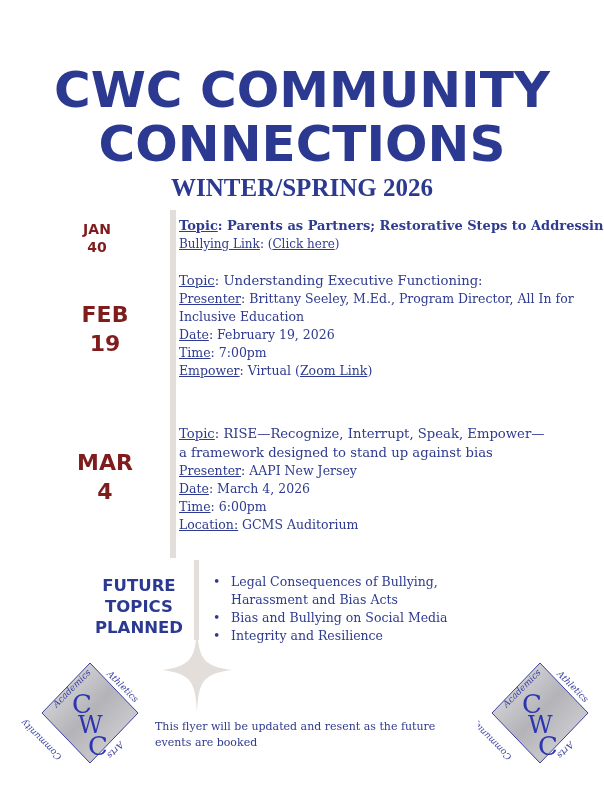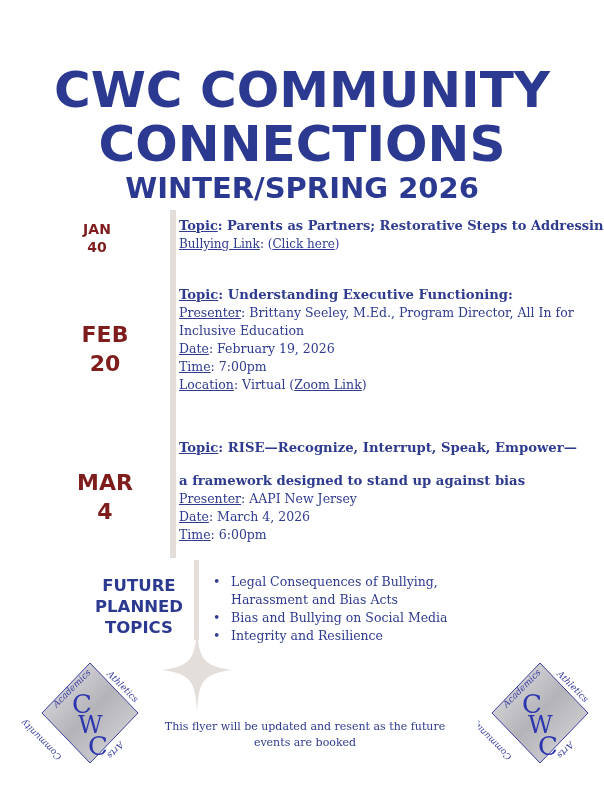--- a/index.html
+++ b/index.html
@@ -2,38 +2,38 @@
 <html><head>
 <meta charset="utf-8">
 <style>
   html, body { margin:0; padding:0; }
   body { width:604px; height:800px; background:#ffffff; position:relative; overflow:hidden;
          font-family:"DejaVu Serif", serif; color:#2e3b8f; }
   .title { position:absolute; left:0; width:604px; text-align:center;
            font-family:"DejaVu Sans", sans-serif; font-weight:bold; color:#2b3990; letter-spacing:0px; }
   .t1 { top:60px; font-size:50px; line-height:60px; }
   .t2 { top:114px; font-size:50px; line-height:60px; }
-  .t3 { top:170px; font-size:29px; line-height:36px; }
+  .t3 { top:170px; font-size:25px; line-height:36px;font-family:Liberation Serif, serif; }
   .vbar { position:absolute; left:170px; top:210px; width:6px; height:348px; background:#e4dedb; }
   .vbar2 { position:absolute; left:194px; top:560px; width:5px; height:80px; background:#e4dedb; }
   .star { position:absolute; left:162px; top:628px; width:70px; height:84px; }
   .date { position:absolute; font-family:"DejaVu Sans", sans-serif; font-weight:bold; color:#7f1d1d; text-align:center; }
   .d-small { font-size:14px; line-height:18px; }
-  .d-big { font-size:22px; line-height:29px;margin-top:20px; }
+  .d-big { font-size:22px; line-height:29px; }
   .ev { position:absolute; left:179px; width:410px; font-size:12.5px; line-height:18px; color:#2e3b8f; }
   .ev .hd { font-weight:bold; font-size:13px; }
-  .ev .bigtopic { font-weight:bold; font-size:13.2px; line-height:19px;margin-top:14px; }
+  .ev .bigtopic { font-weight:normal; font-size:13.2px; line-height:19px; }
   .u { text-decoration:underline; }
   .line { display:block; white-space:nowrap; }
   .future { position:absolute; left:80px; top:575px; width:118px; text-align:center;
             font-family:"DejaVu Sans", sans-serif; font-weight:bold; color:#2b3990; font-size:16.5px; line-height:21px; }
   .bullets { position:absolute; left:210px; top:573px; font-size:12.5px; line-height:18px; margin:0; padding:0; list-style:none; }
   .bullets li { position:relative; padding-left:21px; }
   .bullets li::before { content:"\2022"; position:absolute; left:3px; top:0; }
-  .footer { position:absolute; left:155px; top:719px; width:300px; text-align:center; font-size:11px; line-height:16px; color:#2e3b8f; }
+  .footer { position:absolute; left:155px; top:719px; width:300px; font-size:11px; line-height:16px; color:#2e3b8f; }
   .logo { position:absolute; width:120px; height:120px; }
 </style>
 </head>
 <body>
 
 <div class="title t1">CWC COMMUNITY</div>
 <div class="title t2">CONNECTIONS</div>
 <div class="title t3">WINTER/SPRING 2026</div>
 
 <div class="vbar"></div>
@@ -46,47 +46,48 @@
   <div>JAN</div>
   <div>40</div>
 </div>
 <div class="ev" style="top:217px;">
   <span class="line hd"><span class="u">Topic</span><span>: Parents as Partners; Restorative Steps to Addressing Bias</span></span>
   <span class="line" style="font-size:12px;"><span class="u">Bullying Link</span><span>: (</span><span class="u" style="cursor:pointer;">Click here</span><span>)</span></span>
 </div>
 
 <div class="date d-big" style="left:70px; top:300px; width:70px;">
   <div>FEB</div>
-  <div>20</div>
+  <div>19</div>
 </div>
 <div class="ev" style="top:271px;">
   <span class="line bigtopic"><span class="u">Topic</span><span>: Understanding Executive Functioning:</span></span>
   <span class="line"><span class="u">Presenter</span><span>: Brittany Seeley, M.Ed., Program Director, All In for</span></span>
   <span class="line">Inclusive Education</span>
   <span class="line"><span class="u">Date</span><span>: February 19, 2026</span></span>
   <span class="line"><span class="u">Time</span><span>: 7:00pm</span></span>
-  <span class="line"><span class="u">Location</span><span>: Virtual (</span><span class="u" style="cursor:pointer;">Zoom Link</span><span>)</span></span>
+  <span class="line"><span class="u">Empower</span><span>: Virtual (</span><span class="u" style="cursor:pointer;">Zoom Link</span><span>)</span></span>
 </div>
 
 <div class="date d-big" style="left:70px; top:448px; width:70px;">
   <div>MAR</div>
   <div>4</div>
 </div>
 <div class="ev" style="top:424px;">
   <span class="line bigtopic"><span class="u">Topic</span><span>: RISE—Recognize, Interrupt, Speak, Empower—</span></span>
   <span class="line bigtopic">a framework designed to stand up against bias</span>
   <span class="line"><span class="u">Presenter</span><span>: AAPI New Jersey</span></span>
   <span class="line"><span class="u">Date</span><span>: March 4, 2026</span></span>
   <span class="line"><span class="u">Time</span><span>: 6:00pm</span></span>
+  <span class="line"><span class="u">Location:</span><span> GCMS Auditorium</span></span>
 </div>
 
 <div class="future">
   <div>FUTURE</div>
+  <div>TOPICS</div>
   <div>PLANNED</div>
-  <div>TOPICS</div>
 </div>
 <ul class="bullets">
   <li>
       <span class="line">Legal Consequences of Bullying,</span>
       <span class="line">Harassment and Bias Acts</span>
     </li>
   <li>
       <span class="line">Bias and Bullying on Social Media</span>
     </li>
   <li>

